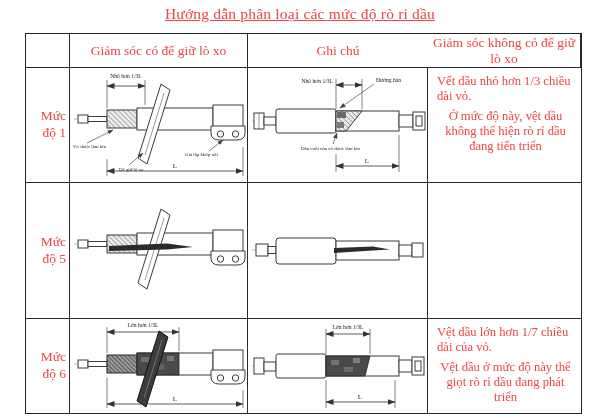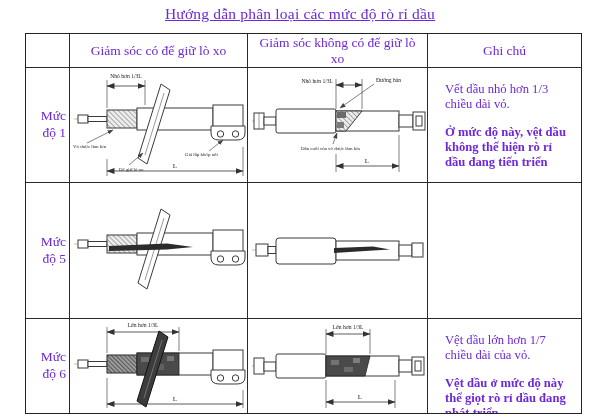--- a/index.html
+++ b/index.html
@@ -1,33 +1,33 @@
 <!DOCTYPE html>
 <html><head>
 <meta charset="utf-8">
 <style>
   html,body{margin:0;padding:0;background:#fff;}
   .page{position:relative;width:600px;height:418px;background:#fff;overflow:hidden;
-        font-family:"Liberation Serif","DejaVu Serif",serif;color:#6d28d9;}
+        font-family:"Liberation Serif","DejaVu Serif",serif;color:#ef4444;}
   .title{position:absolute;top:5px;left:0;width:100%;text-align:center;
          font-size:15.5px;text-decoration:underline;letter-spacing:.2px;}
   .tbl{position:absolute;left:25px;top:33px;display:grid;
        grid-template-columns:44px 178px 180px 153px;
        grid-template-rows:34px 115px 136px 94px;
        border:1.4px solid #222;background:#fff;}
   .c{box-sizing:border-box;border-right:1px solid #2a2a2a;border-bottom:1px solid #2a2a2a;
      display:flex;align-items:center;justify-content:center;overflow:hidden;position:relative;}
   .lastcol{border-right:none;}
   .lastrow{border-bottom:none;}
   .hcell{font-size:13.5px;text-align:center;line-height:1.12;padding:0 5px;}
   .lvl{font-size:13.5px;text-align:right;line-height:1.25;padding:0 3px;}
   .note{flex-direction:column;align-items:flex-start;justify-content:flex-start;
         padding:2px 3px 2px 5px;text-align:left;}
-  .note p{margin:12px;font-size:12.6px;line-height:1.17;}
-  .note p.b{font-weight:bold;margin-top:2px;}
+  .note p{margin:4px;font-size:12.6px;line-height:1.17;}
+  .note p.b{font-weight:normal;margin-top:2px;text-align:center;}
   
   .part{fill:#fff;stroke:#3a3a3a;stroke-width:1;}
   .hatched{fill:url(#hatch);stroke:#3a3a3a;stroke-width:1;}
   .hatchedD{fill:url(#hatchD);stroke:#2a2a2a;stroke-width:1;}
   .stain{fill:#4a4a4a;stroke:#222;stroke-width:.8;}
   .streak{fill:#2b2b2b;stroke:none;}
   .spk{stroke:none;}
   .cl{stroke:#909090;stroke-width:.6;stroke-dasharray:7 2 1.5 2;fill:none;}
   .ext{stroke:#4a4a4a;stroke-width:.7;}
   .dim{stroke:#333;stroke-width:.8;}
@@ -62,22 +62,22 @@
       </marker>
     </defs>
   </svg>
 
   <div class="title">Hướng dẫn phân loại các mức độ rò rỉ dầu</div>
 
   <div class="tbl">
 
     <div class="c hcell"></div>
     <div class="c hcell">Giảm sóc có đế giữ lò xo</div>
+    <div class="c hcell lastcol">Ghi chú</div>
     <div class="c hcell">Giảm sóc không có đế giữ lò xo</div>
-    <div class="c hcell lastcol">Ghi chú</div>
 
     <div class="c lvl">Mức độ 1</div>
 
     <div class="c">
       <svg width="176" height="113" viewBox="0 0 176 113">
         <line class="cl" x1="3" y1="50" x2="173" y2="50"></line>
         <g>
           <line class="ext" x1="36" y1="11" x2="36" y2="39"></line>
           <line class="ext" x1="74" y1="11" x2="74" y2="36"></line>
           <line class="dim" x1="36" y1="17" x2="74" y2="17" marker-start="url(#arr)" marker-end="url(#arr)"></line>

